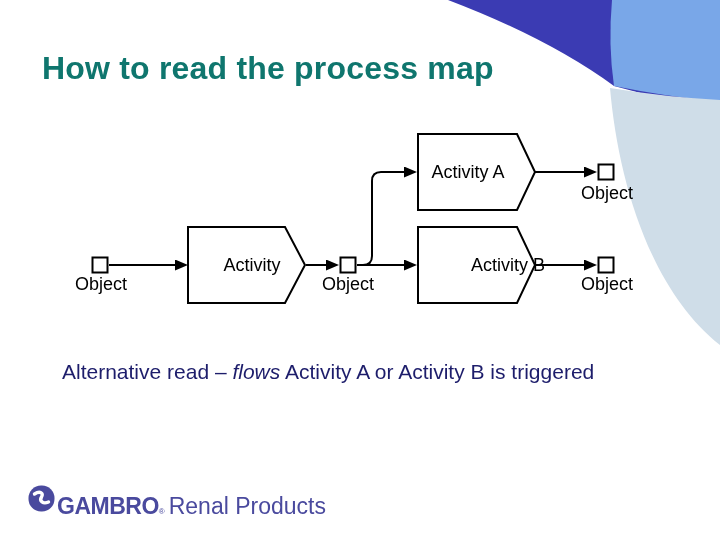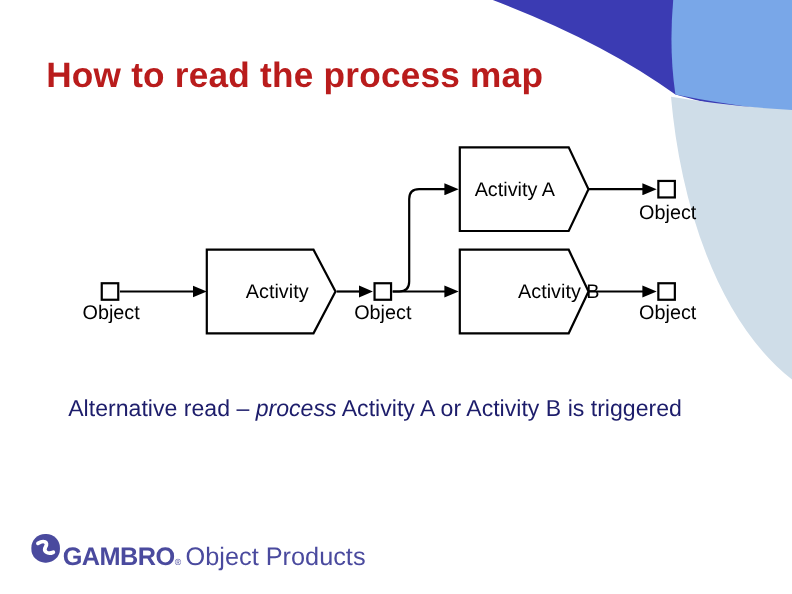--- a/index.html
+++ b/index.html
@@ -5,21 +5,21 @@
   html,body { margin:0; padding:0; background:#888; }
   .slide {
     position:relative; width:720px; height:540px; background:#ffffff;
     overflow:hidden; font-family:"Liberation Sans", sans-serif;
   }
   
   .decor { position:absolute; top:0; right:0; width:292px; height:350px; }
   
   .title {
     position:absolute; left:42px; top:50px; width:560px;
-    font-size:32px; font-weight:bold; color:#b91c1c; letter-spacing:0.2px;
+    font-size:32px; font-weight:bold; color:#0f766e; letter-spacing:0.2px;
   }
   
   .diagram-svg { position:absolute; left:0; top:0; width:720px; height:540px; }
   .dlabel {
     position:absolute; font-size:18px; color:#000000; text-align:center;
     line-height:14px; white-space:nowrap;
   }
   .lbl-activity   { left:190px; top:258px; width:100px;padding-left:12px; }
   .lbl-activity-a { left:418px; top:165px; width:100px; }
   .lbl-activity-b { left:418px; top:258px; width:100px;padding-left:40px; }
@@ -85,28 +85,28 @@
 
   <div class="dlabel lbl-activity">Activity</div>
   <div class="dlabel lbl-activity-a">Activity A</div>
   <div class="dlabel lbl-activity-b">Activity B</div>
   <div class="dlabel lbl-obj-left">Object</div>
   <div class="dlabel lbl-obj-mid">Object</div>
   <div class="dlabel lbl-obj-a">Object</div>
   <div class="dlabel lbl-obj-b">Object</div>
 
   <div class="caption">
-    <span>Alternative read – </span><i>process</i><span> Activity A or Activity B is triggered</span>
+    <span>Alternative read – </span><i>flows</i><span> Activity A or Activity B is triggered</span>
   </div>
 
   <div class="logo">
     <svg class="logo-icon" viewBox="0 0 27 27" aria-hidden="true">
       <rect x="0.5" y="0.5" width="26" height="26" rx="12.5" fill="#4a4a9e"></rect>
       <path d="M6.5 9 C12 5.5 16 8 13.5 12 C11 16 15 19.5 20.5 17" fill="none" stroke="#ffffff" stroke-width="3.4" stroke-linecap="round"></path>
     </svg>
     <div class="logo-text">
-      <span class="logo-brand">GAMBRO</span><span class="logo-reg">®</span><span class="logo-product">Object Products</span>
+      <span class="logo-brand">GAMBRO</span><span class="logo-reg">®</span><span class="logo-product">Renal Products</span>
     </div>
   </div>
 
   <div class="page-number">137</div>
 
 </div>
 
 </body></html>

